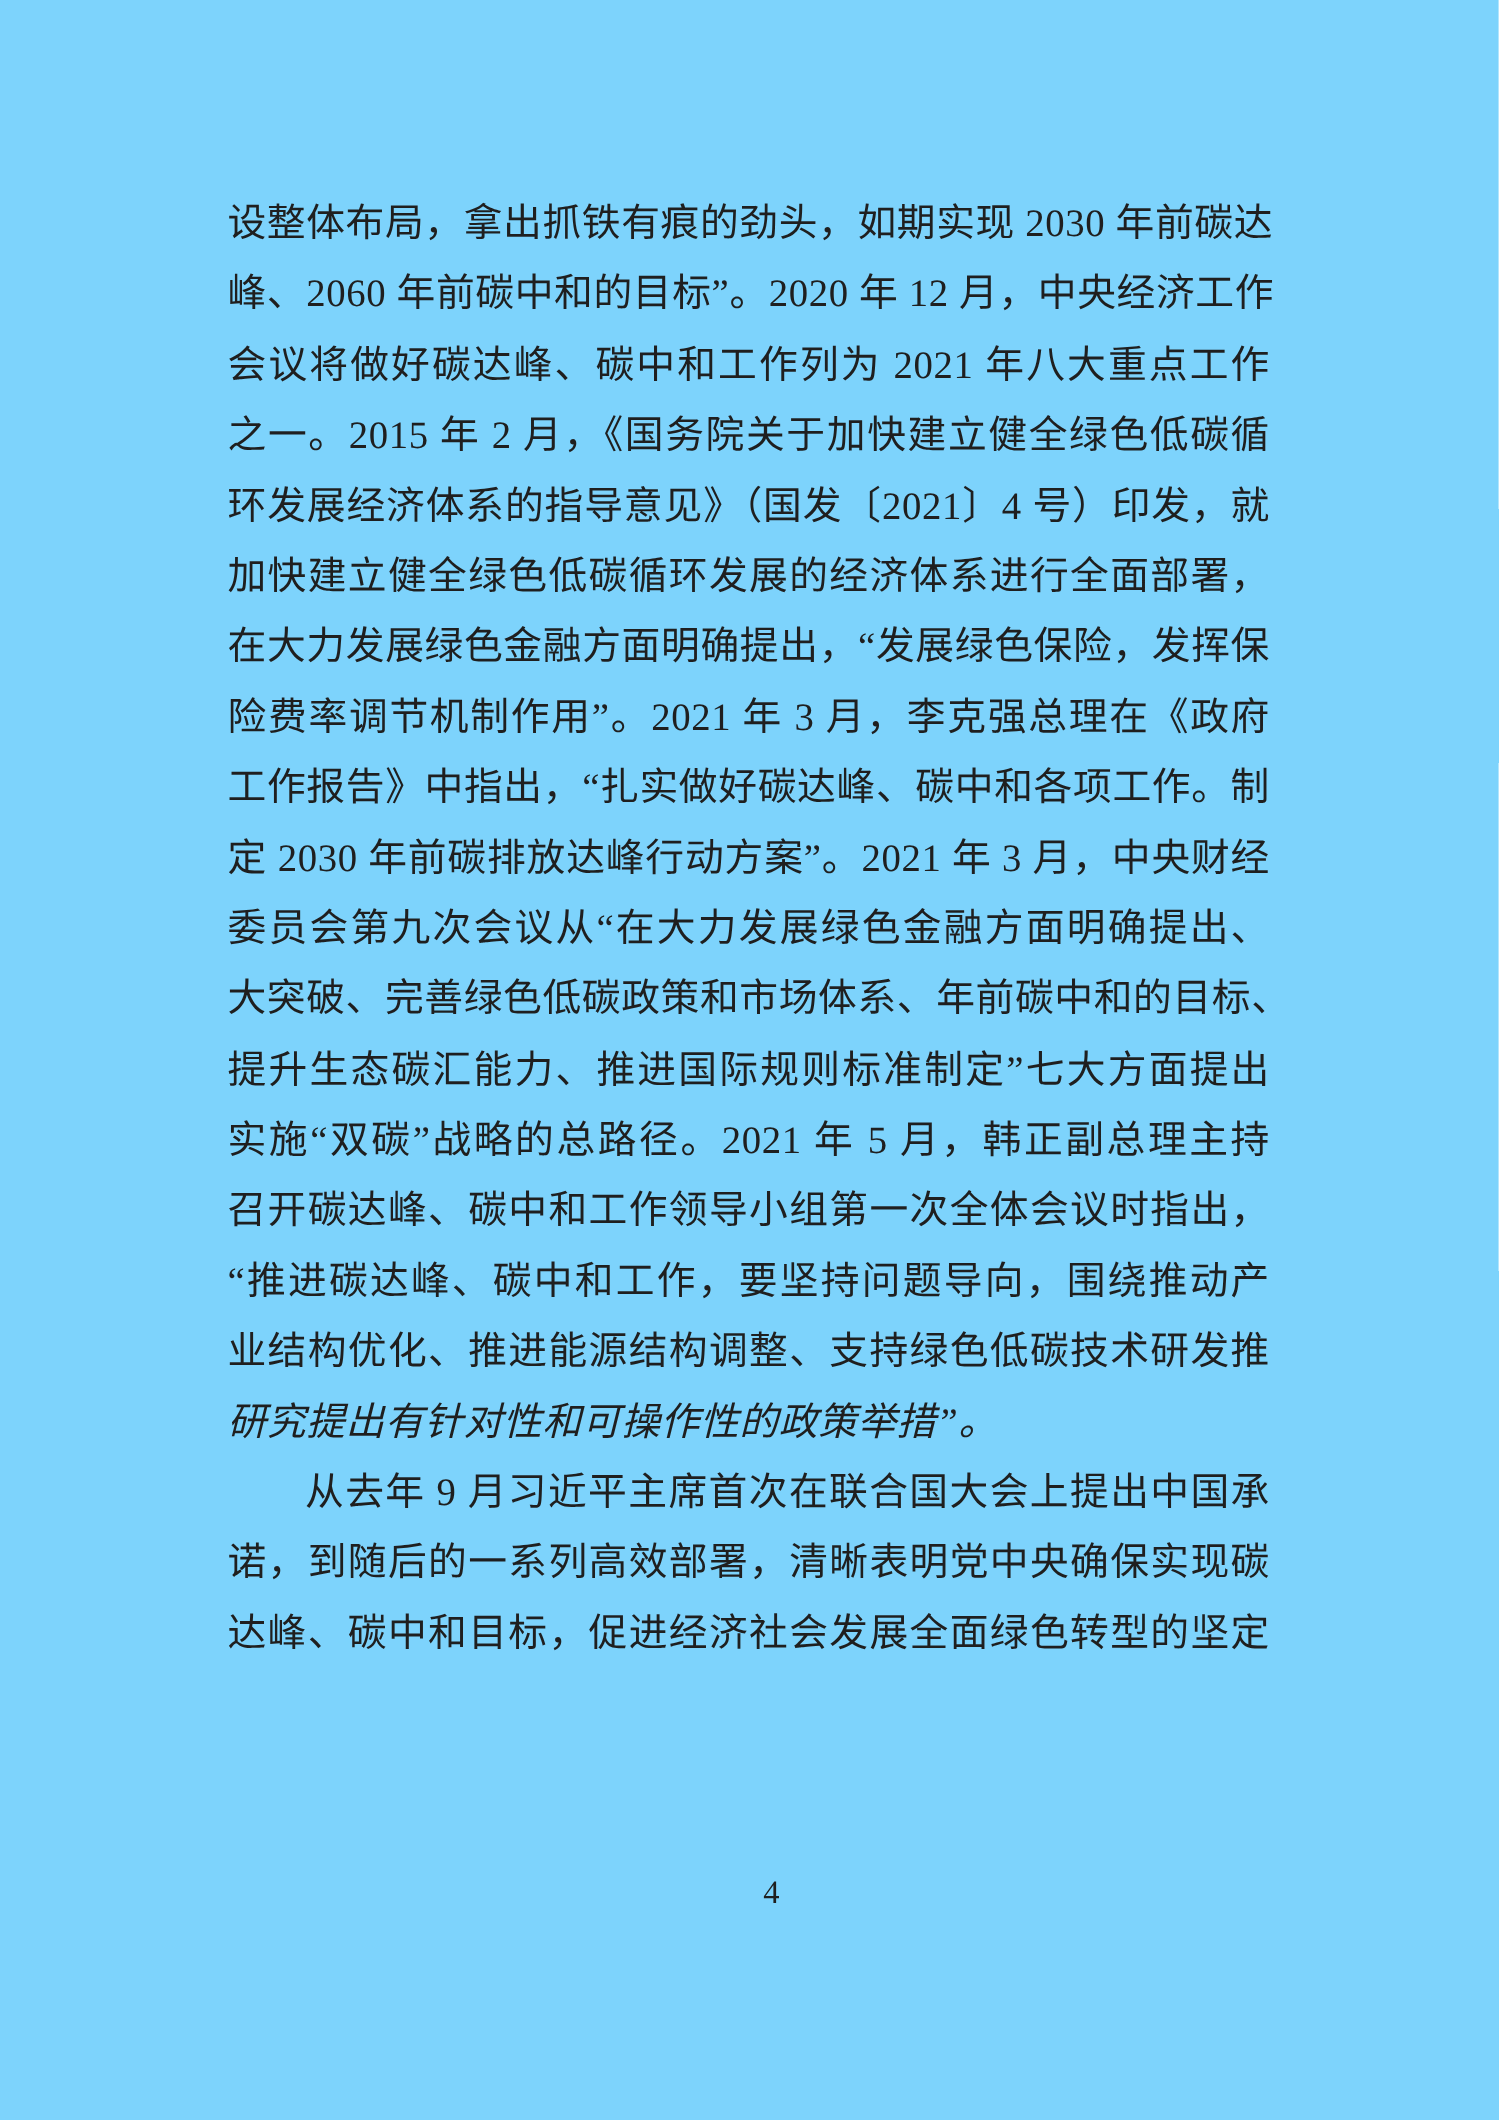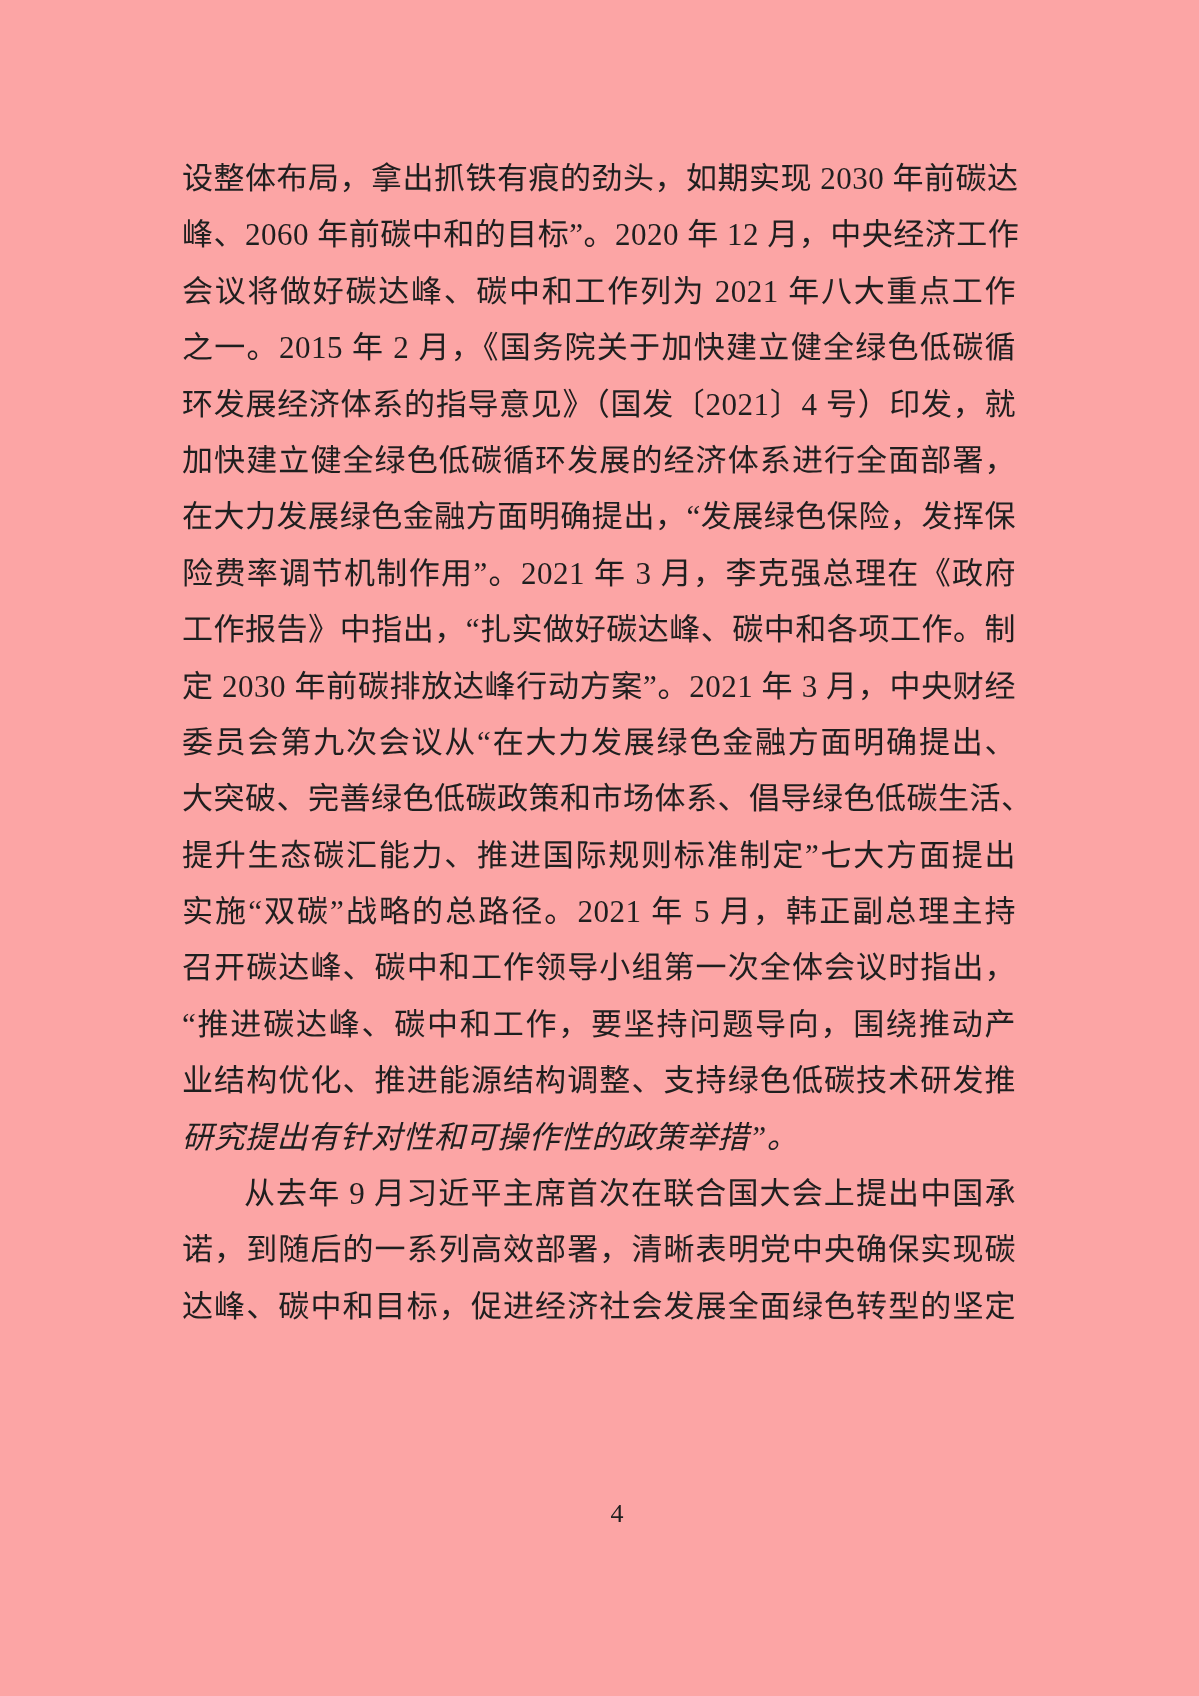--- a/index.html
+++ b/index.html
@@ -5,21 +5,21 @@
 <style>
   html, body {
     margin: 0;
     padding: 0;
     background: #ffffff;
   }
   .page {
     position: relative;
     width: 1199px;
     height: 1696px;
-    background: #fca5a5;
+    background: #7dd3fc;
     overflow: hidden;
     font-family: "Liberation Serif", "DejaVu Serif", serif;
     color: #1f1f1f;
   }
   .text-block {
     position: absolute;
     left: 182px;
     top: 151px;
     width: 834px;
   }
@@ -70,21 +70,21 @@
       <div class="line">峰、2060 年前碳中和的目标”。2020 年 12 月，中央经济工作</div>
       <div class="line">会议将做好碳达峰、碳中和工作列为 2021 年八大重点工作</div>
       <div class="line">之一。2015 年 2 月，《国务院关于加快建立健全绿色低碳循</div>
       <div class="line">环发展经济体系的指导意见》（国发〔2021〕4 号）印发，就</div>
       <div class="line">加快建立健全绿色低碳循环发展的经济体系进行全面部署，</div>
       <div class="line">在大力发展绿色金融方面明确提出，“发展绿色保险，发挥保</div>
       <div class="line">险费率调节机制作用”。2021 年 3 月，李克强总理在《政府</div>
       <div class="line">工作报告》中指出，“扎实做好碳达峰、碳中和各项工作。制</div>
       <div class="line">定 2030 年前碳排放达峰行动方案”。2021 年 3 月，中央财经</div>
       <div class="line">委员会第九次会议从“在大力发展绿色金融方面明确提出、</div>
-      <div class="line">大突破、完善绿色低碳政策和市场体系、倡导绿色低碳生活、</div>
+      <div class="line">大突破、完善绿色低碳政策和市场体系、年前碳中和的目标、</div>
       <div class="line">提升生态碳汇能力、推进国际规则标准制定”七大方面提出</div>
       <div class="line">实施“双碳”战略的总路径。2021 年 5 月，韩正副总理主持</div>
       <div class="line">召开碳达峰、碳中和工作领导小组第一次全体会议时指出，</div>
       <div class="line">“推进碳达峰、碳中和工作，要坚持问题导向，围绕推动产</div>
       <div class="line">业结构优化、推进能源结构调整、支持绿色低碳技术研发推</div>
       <div class="line line--para-end">研究提出有针对性和可操作性的政策举措”。</div>
     </div>
 
     <div class="para">
       <div class="line line--indent">从去年 9 月习近平主席首次在联合国大会上提出中国承</div>

